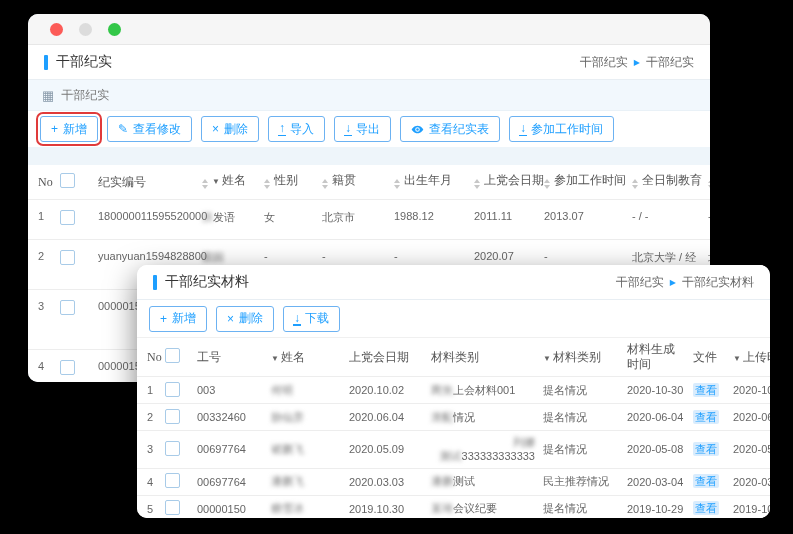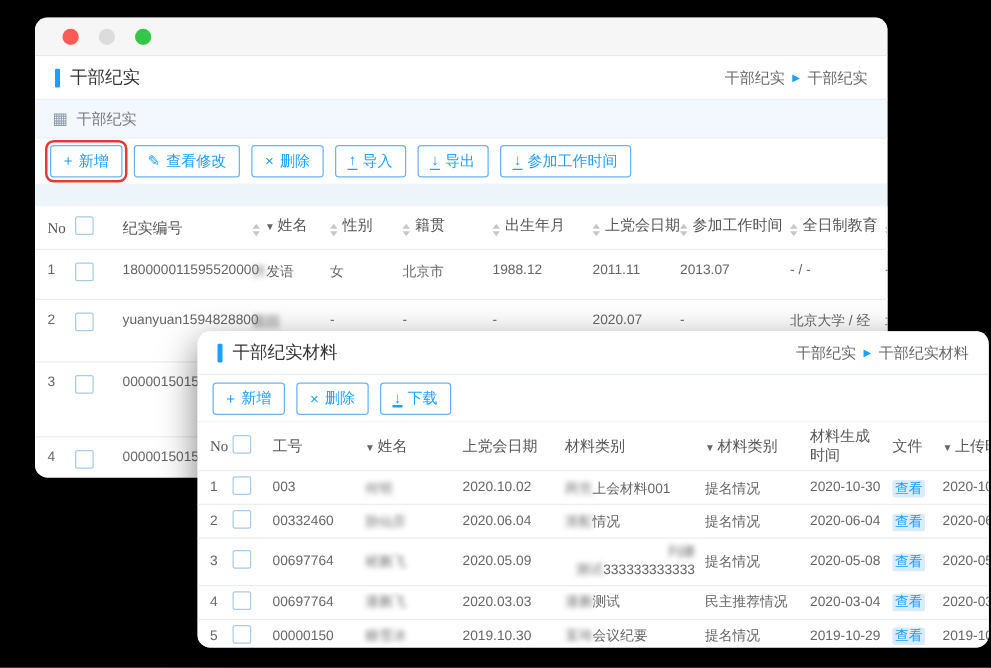--- a/index.html
+++ b/index.html
@@ -43,21 +43,21 @@
     border-radius:2px;background:#fff;cursor:pointer;}
   .sort{display:inline-flex;flex-direction:column;gap:2px;margin-right:4px;vertical-align:1px;cursor:pointer;}
   .sort i{width:0;height:0;border:3px solid transparent;display:block;}
   .sort .up{border-bottom:4px solid #c7c7c7;}
   .sort .dn{border-top:4px solid #c7c7c7;}
   .filter-ic{font-size:8px;color:#666;margin-right:2px;cursor:pointer;}
   .redact{filter:blur(2px);color:#777;}
   .wrapcell{white-space:normal;line-height:1.4;}
   .link-view{color:#1E9FFF;background:#d9ecfd;border-radius:2px;padding:1px 2px;cursor:pointer;}
   
-  #win-front{left:158px;top:265px;width:633px;height:253px;}
+  #win-front{left:137px;top:265px;width:633px;height:253px;}
   #win-front .page-title-row{height:34px;}
   #win-front .toolbar{height:38px;border-bottom:1px solid #f0f0f0;}
   .tbl-front th{height:24px;line-height:1.25;}
   .tbl-front td{height:18px;}
   .th-wrap{white-space:normal;}
   .matline2{line-height:1.3;text-align:right;}
   .eye-svg{width:13px;height:13px;display:inline-block;vertical-align:-2px;}
 </style>
 </head>
 <body>
@@ -97,20 +97,26 @@
       <span class="bicon">×</span>
       <span>删除</span>
     </button>
     <button class="btn">
       <span class="bicon tray">↑</span>
       <span>导入</span>
     </button>
     <button class="btn">
       <span class="bicon tray">↓</span>
       <span>导出</span>
+    </button>
+    <button class="btn">
+      <svg class="eye-svg" viewBox="0 0 24 24" fill="currentColor">
+          <path d="M12 5C5.5 5 1.3 11.3 1.3 12S5.5 19 12 19s10.7-6.3 10.7-7S18.5 5 12 5zm0 11.2A4.2 4.2 0 1 1 12 7.8a4.2 4.2 0 0 1 0 8.4zm0-6.6a2.4 2.4 0 1 0 0 4.8 2.4 2.4 0 0 0 0-4.8z"></path>
+        </svg>
+      <span>查看纪实表</span>
     </button>
     <button class="btn">
       <span class="bicon tray">↓</span>
       <span>参加工作时间</span>
     </button>
   </div>
 
   <div class="gapstrip"></div>
 
   <table class="tbl-back">

